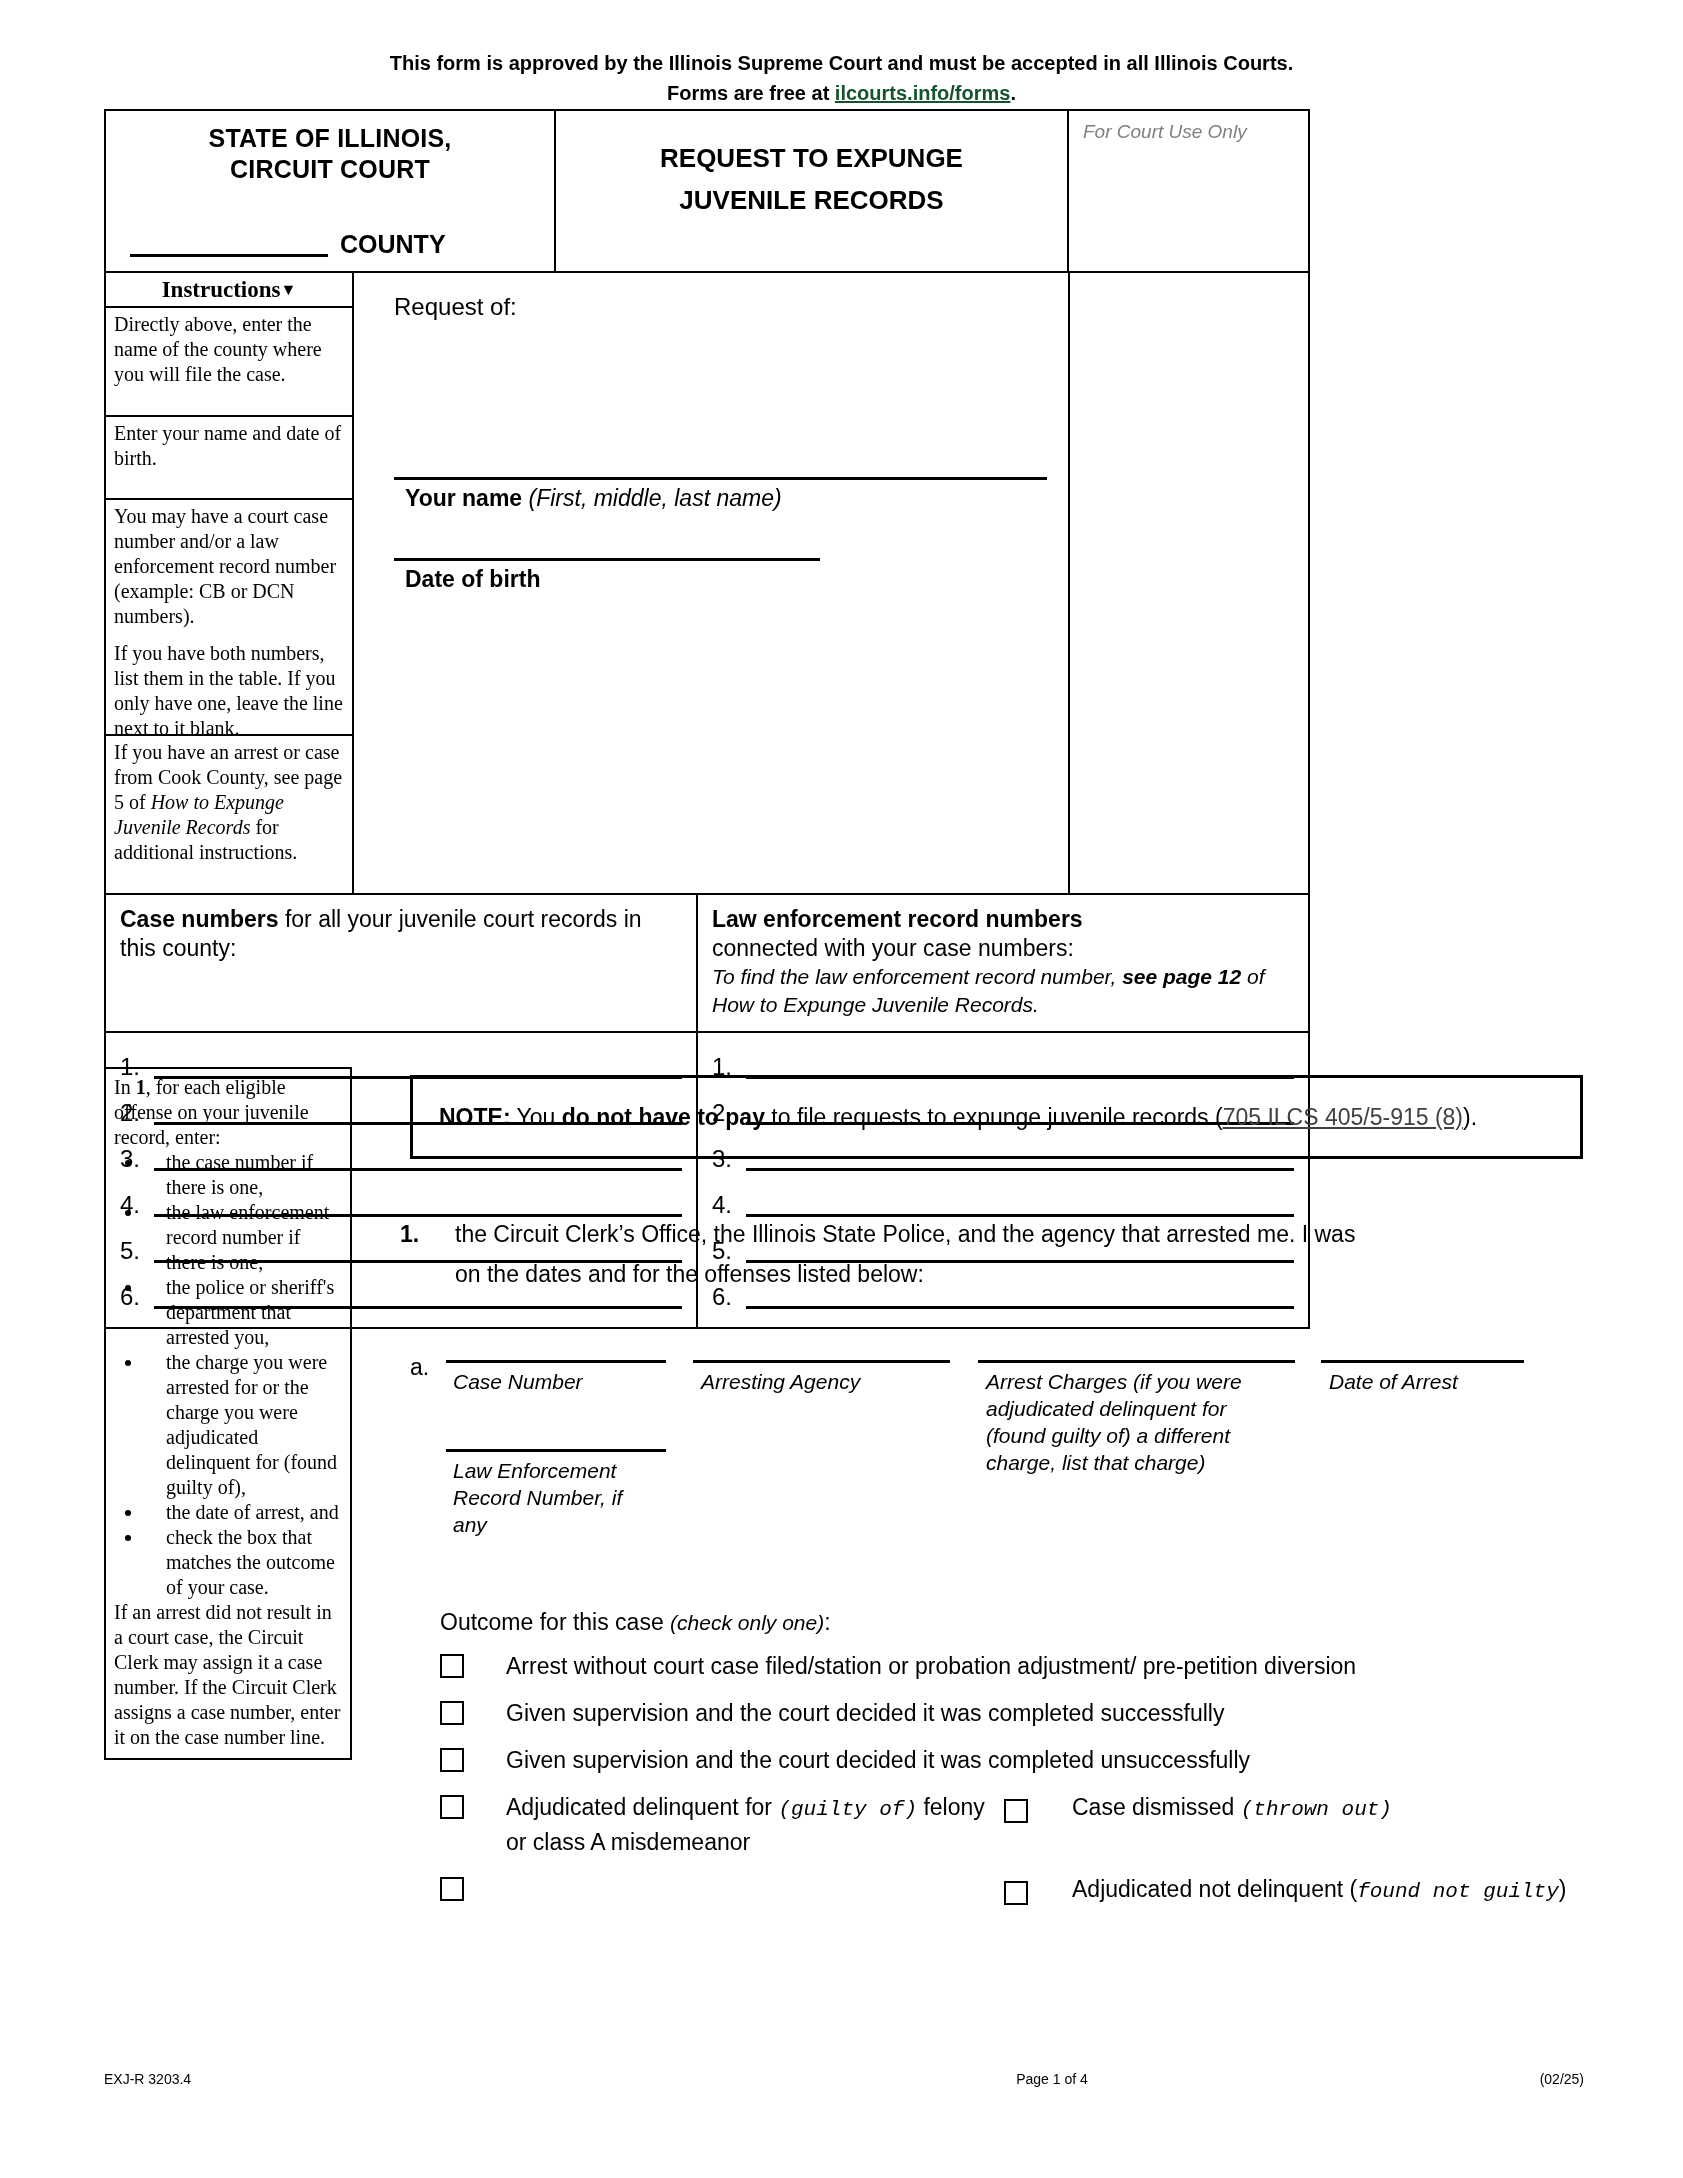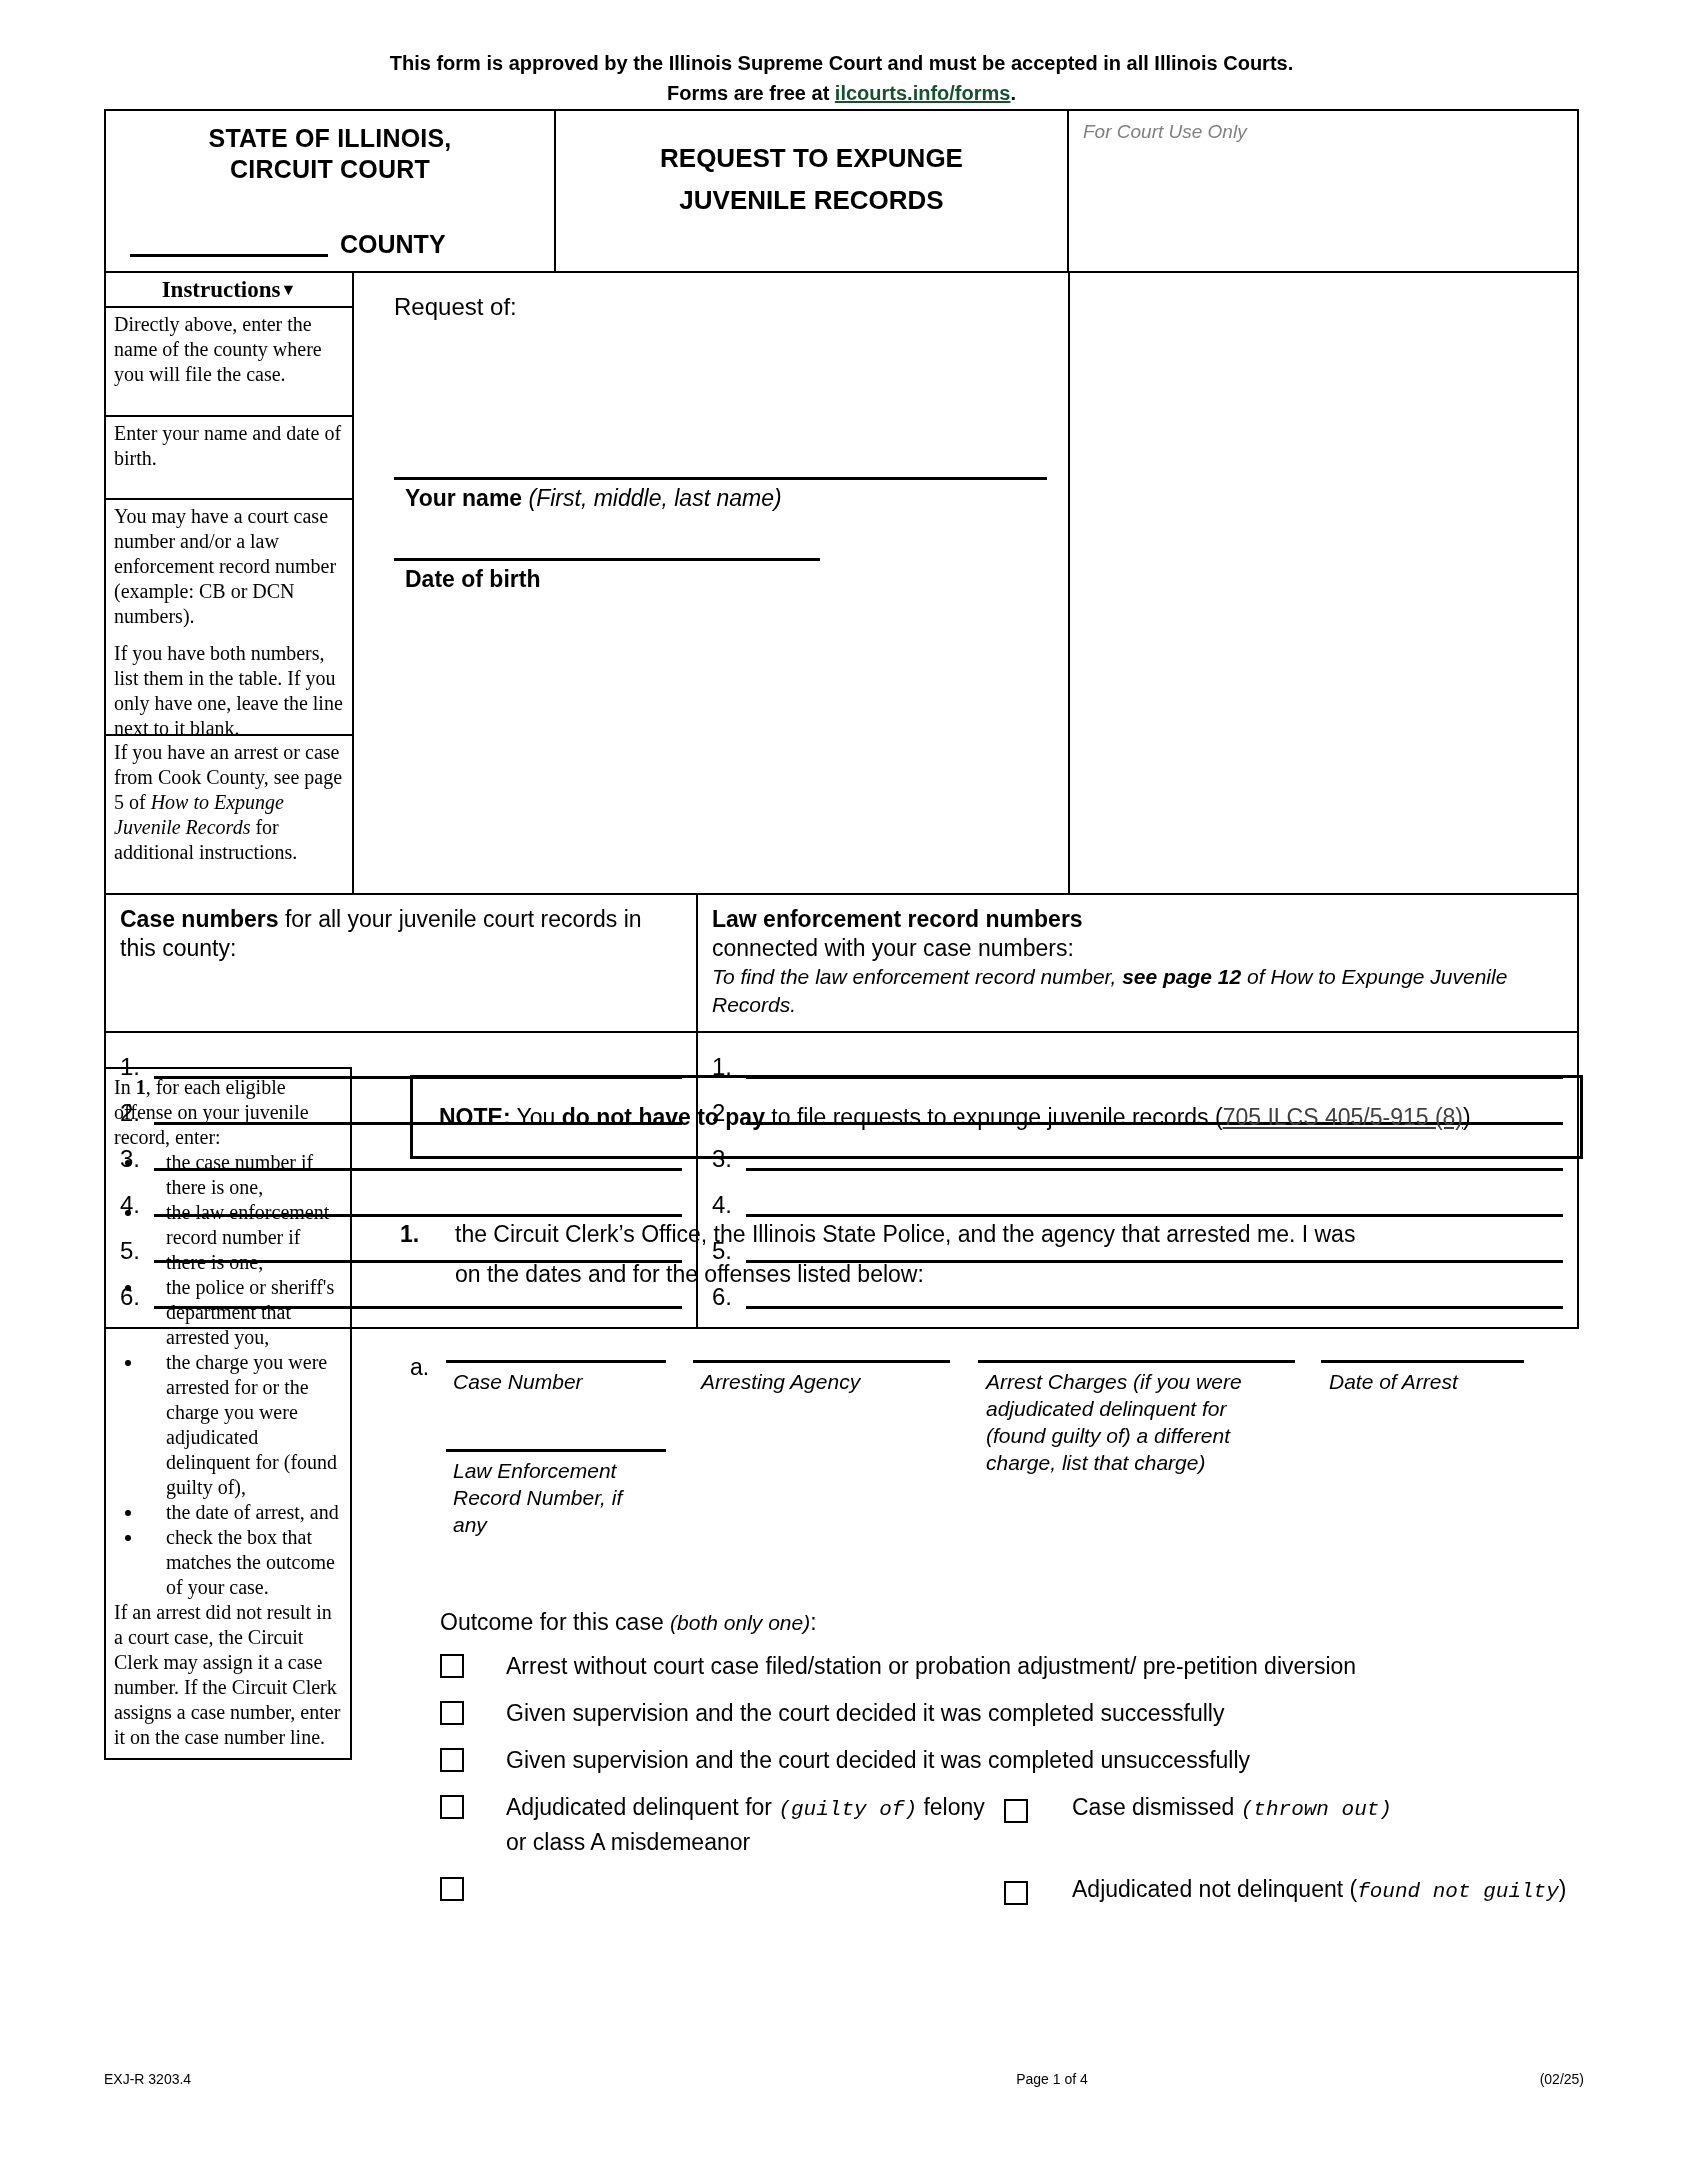--- a/index.html
+++ b/index.html
@@ -31,21 +31,21 @@
   .approval .line2 { display: block; }
   .approval a.link {
     color: #14532d;
     text-decoration: underline;
   }
 
   
   .formtable {
     position: absolute;
     left: 104px; top: 109px;
-    width: 1475px;
+    width: 1206px;
     border: 2.5px solid #000;
     box-sizing: border-box;
   }
   .row { display: flex; }
 
   
   .hdr-left {
     width: 450px;
     box-sizing: border-box;
     border-right: 2px solid #000;
@@ -501,21 +501,21 @@
           <div class="cap" style="left:586px; top:36px; width:297px;">Arrest Charges (if you were adjudicated delinquent for (found guilty of) a different charge, list that charge)</div>
 
           <div class="ln" style="left:921px; top:28px; width:203px;"></div>
           <div class="cap" style="left:929px; top:36px; width:198px;">Date of Arrest</div>
 
           <div class="ln" style="left:46px; top:117px; width:220px;"></div>
           <div class="cap" style="left:53px; top:125px; width:198px;">Law Enforcement Record Number, if any</div>
         </div>
 
         <div class="outcome-title">
-          <span>Outcome for this case </span><i>(both only one)</i><span>:</span>
+          <span>Outcome for this case </span><i>(check only one)</i><span>:</span>
         </div>
 
         <div class="cbrow">
           <div class="cbcol-a" style="width:auto;">
             <span class="cbox"></span>
             <span class="cblabel">Arrest without court case filed/station or probation adjustment/ pre-petition diversion</span>
           </div>
         </div>
 
         <div class="cbrow">

